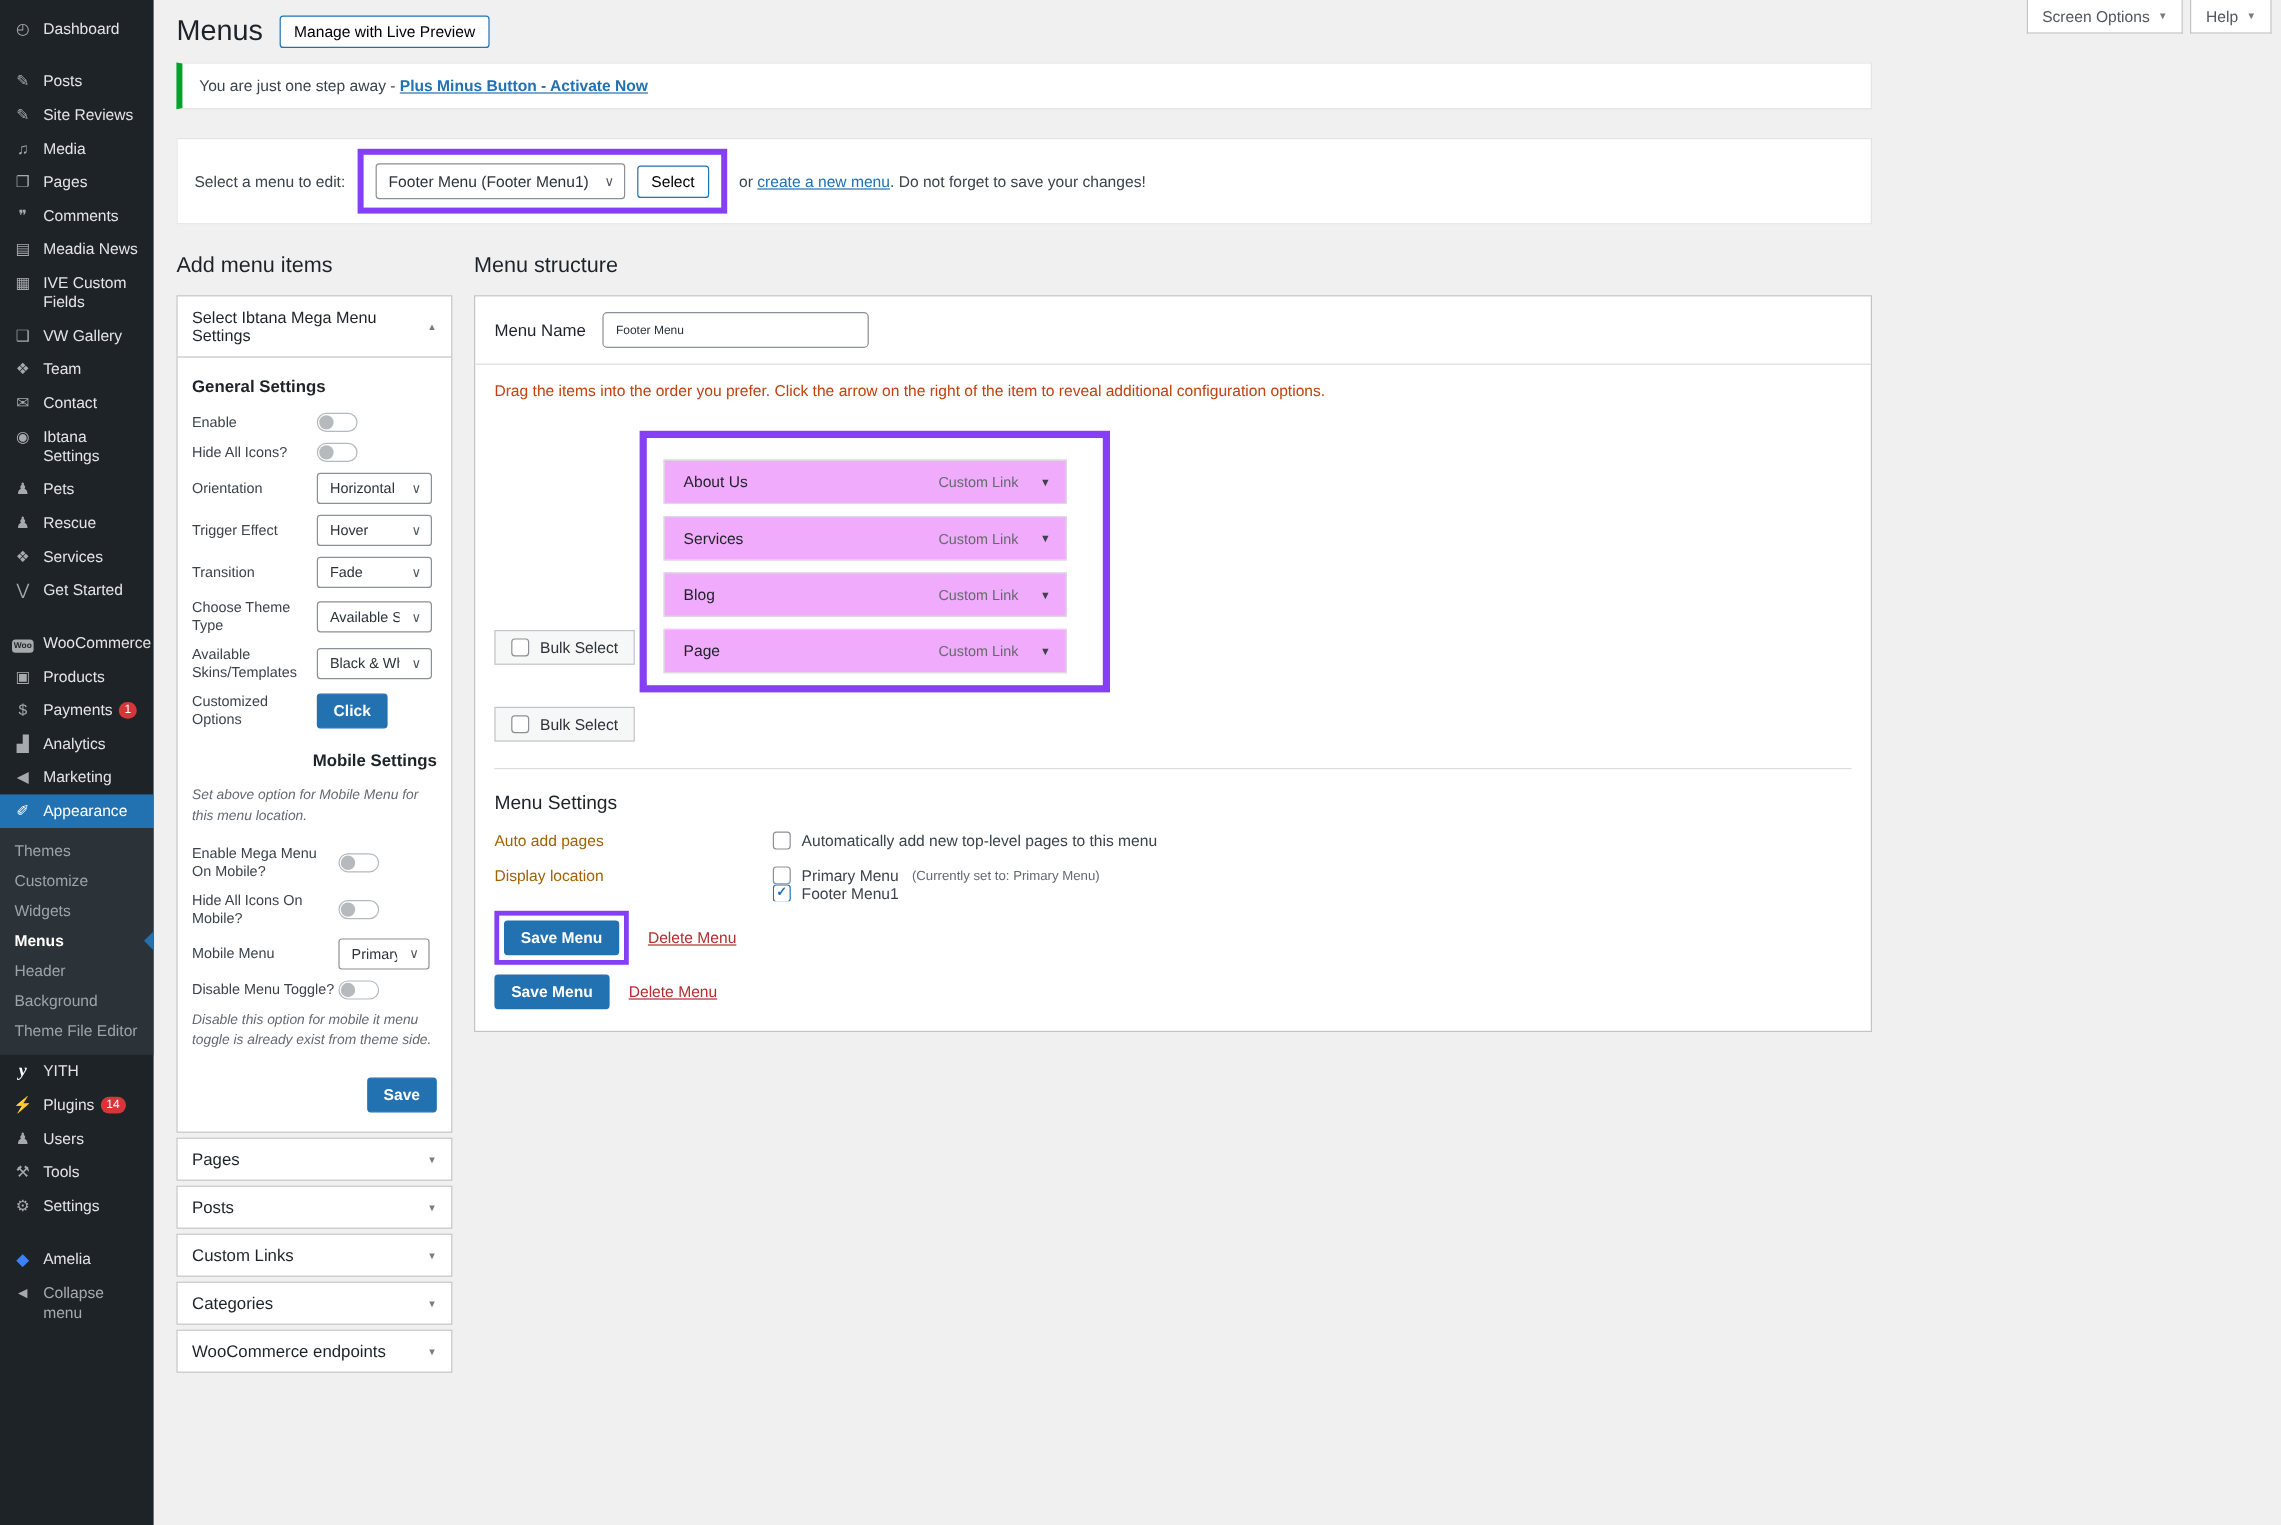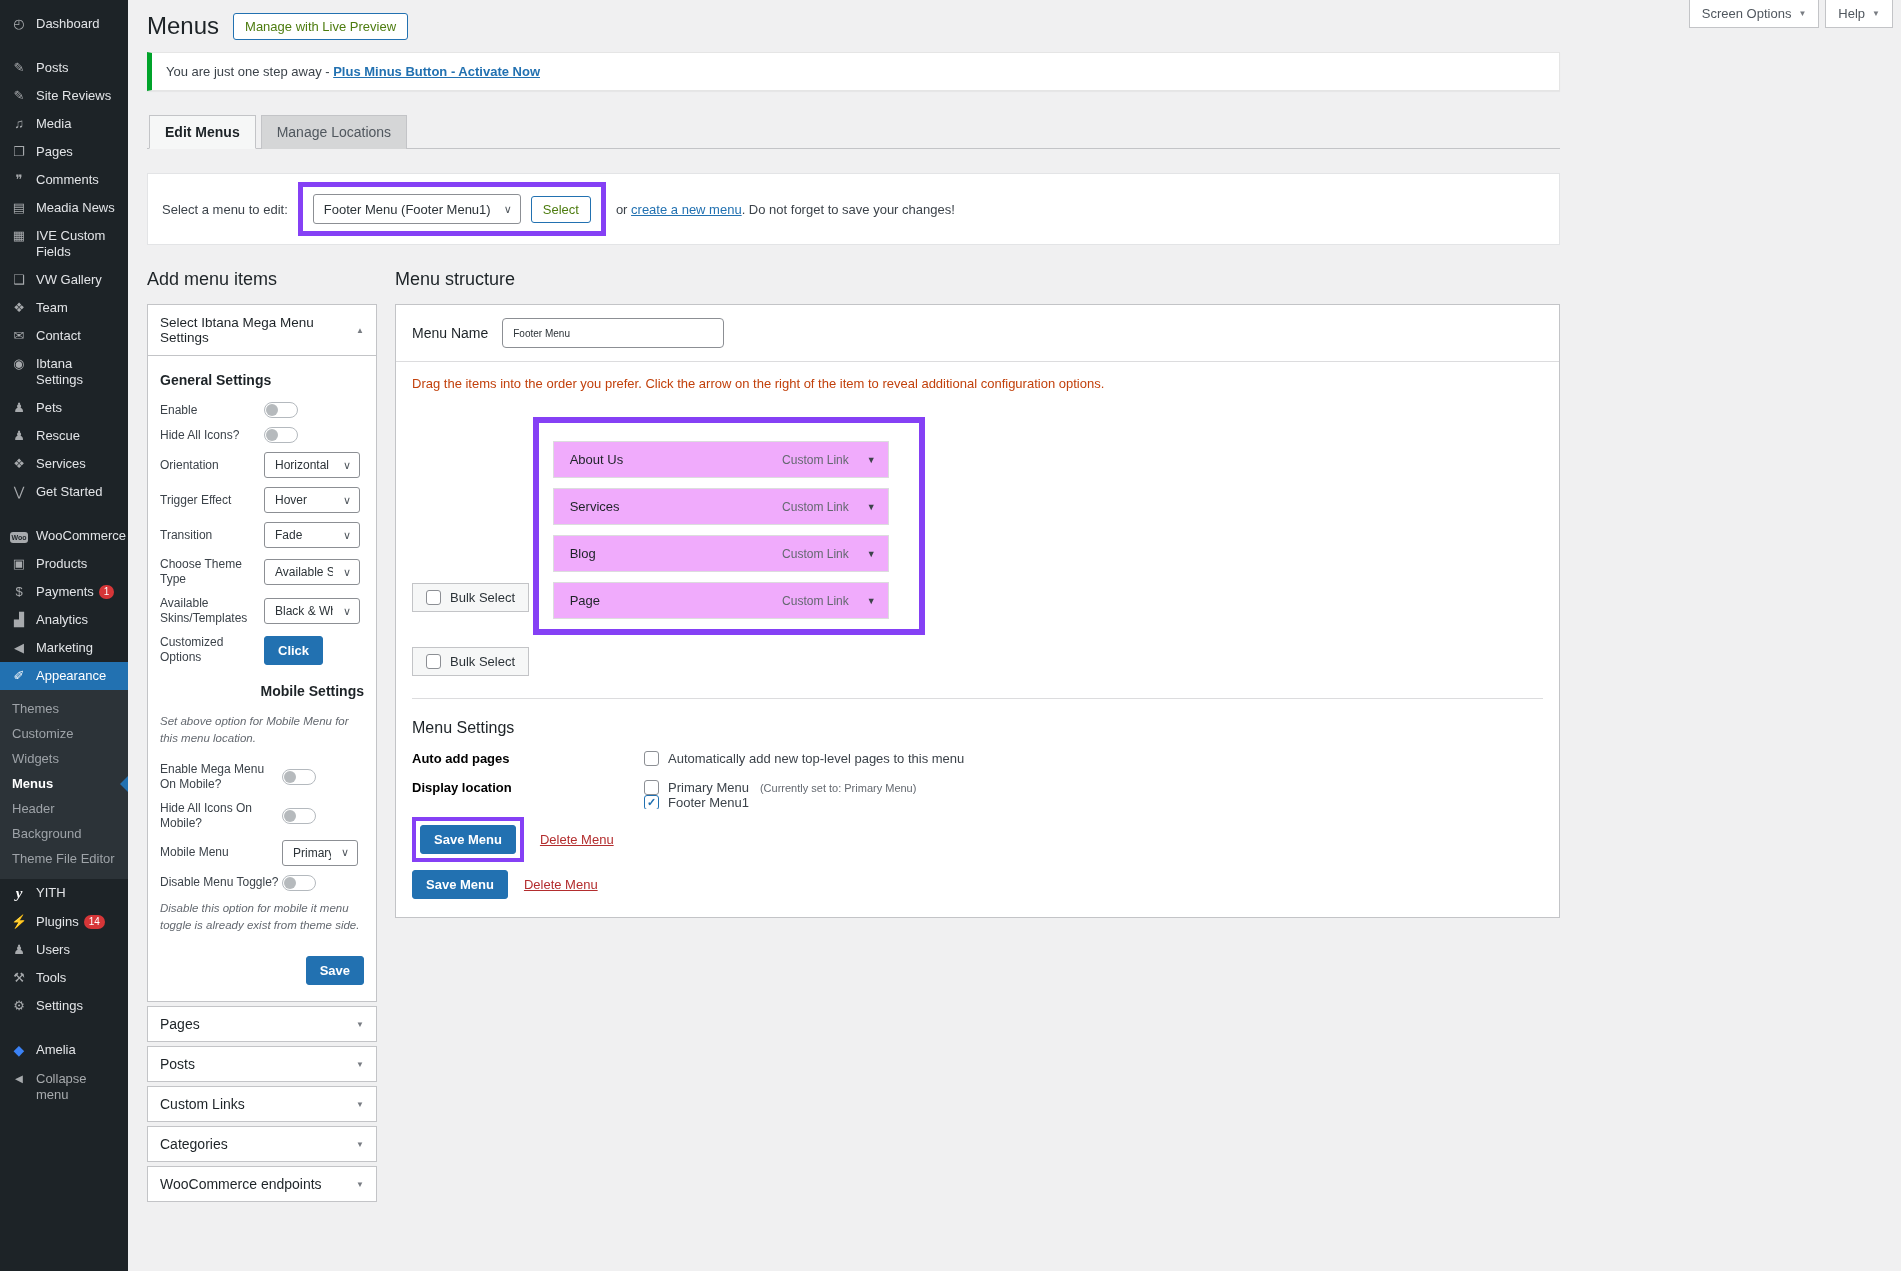--- a/index.html
+++ b/index.html
@@ -59,21 +59,21 @@
     padding:6px 12px; font-size:13px; color:#50575e; cursor:pointer;
     display:flex; align-items:center; gap:7px;
   }
   .caret { font-size:8px; color:#787c82; }
 
   .content { padding:12px 0 0 19px; width:1432px; }
 
   .page-header { display:flex; align-items:center; gap:14px; }
   .page-title { font-size:24px; font-weight:400; color:#1d2327; margin:0; }
   .btn-secondary {
-    background:#fff; border:1px solid #2271b1; color:#4d7c0f;
+    background:#fff; border:1px solid #2271b1; color:#000000;
     border-radius:3px; padding:5px 11px; font-size:13px; cursor:pointer;
     font-family:inherit;
   }
 
   .notice {
     margin-top:12px; background:#fff; border:1px solid #e5e5e5;
     border-left:5px solid #00a32a; box-shadow:0 1px 1px rgba(0,0,0,.04);
     padding:11px 14px; font-size:13px; color:#3c434a;
   }
   .link { color:#2271b1; text-decoration:underline; cursor:pointer; }
@@ -167,21 +167,21 @@
     padding:0 12px 0 16px; margin-bottom:10px; cursor:move;
   }
   .mi-label { font-size:13px; color:#1d2327; }
   .mi-right { display:flex; align-items:center; gap:18px; }
   .mi-type { font-size:12px; color:#646970; }
   .mi-caret { font-size:9px; color:#3c434a; cursor:pointer; }
 
   .settings-divider { border-top:1px solid #dcdcde; margin-top:22px; }
   .settings-heading { font-size:16px; font-weight:500; color:#1d2327; margin:20px 0 4px; }
   .ms-row { display:flex; margin-top:14px; font-size:13px; }
-  .ms-label { width:232px; flex:0 0 232px; color:#000000;font-weight:bold; }
+  .ms-label { width:232px; flex:0 0 232px; color:#a16207; }
   .ms-value { display:flex; align-items:center; gap:9px; color:#3c434a; }
   .ms-note { font-size:11px; color:#646970; margin-left:2px; }
   .ms-option-stack .ms-value { margin-top:0; }
   .ms-clipped { height:14px; overflow:hidden; margin-top:7px; }
 
   .save-row { display:flex; align-items:center; gap:16px; margin-top:8px; }
   .save-wrap-purple { border:4px solid #8540f5; padding:4px; display:inline-block; }
   .delete-link { color:#b32d2e; text-decoration:underline; font-size:13px; cursor:pointer; }
 </style>
 </head>
@@ -341,24 +341,20 @@
 
       <div class="page-header">
         <h1 class="page-title">Menus</h1>
         <button class="btn-secondary">Manage with Live Preview</button>
       </div>
 
       <div class="notice">
         <span>You are just one step away - </span><span class="link">Plus Minus Button - Activate Now</span>
       </div>
 
-      <div class="tab-bar">
-        <div class="nav-tab active">Edit Menus</div>
-        <div class="nav-tab">Manage Locations</div>
-      </div>
 
       <div class="select-row">
         <span>Select a menu to edit:</span>
         <div class="select-group hl-purple">
           <div class="fake-select" style="width:208px;">
             <span>Footer Menu (Footer Menu1)</span>
             <span class="sel-caret">∨</span>
           </div>
           <button class="btn-secondary">Select</button>
         </div>

